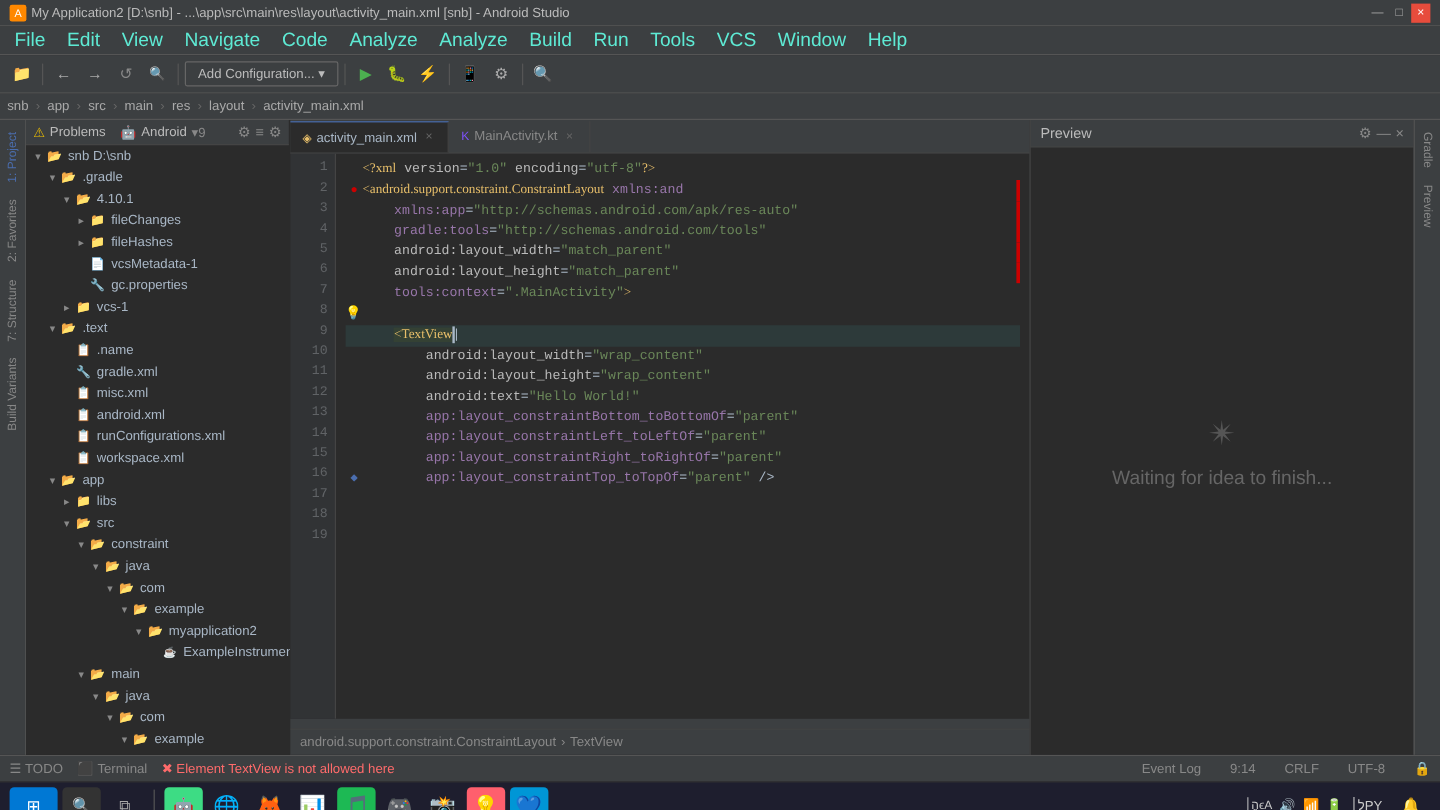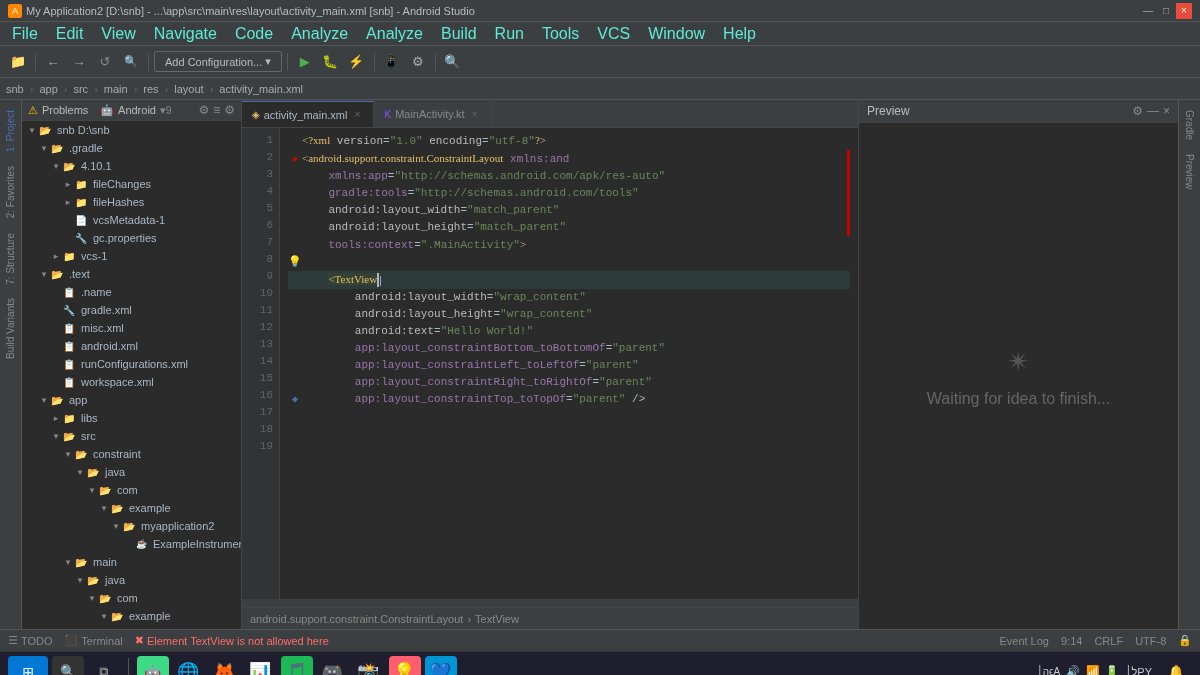--- a/index.html
+++ b/index.html
@@ -86,21 +86,21 @@
     .preview-spinner { color: #555; font-size: 24px; }
     .preview-text { color: #666; font-size: 16px; }
 
     
     .right-tabs { width: 22px; background: #3c3f41; border-left: 1px solid #555; display: flex; flex-direction: column; align-items: center; padding-top: 4px; gap: 2px; }
     .right-tab { writing-mode: vertical-rl; font-size: 10px; color: #888; padding: 6px 3px; cursor: pointer; white-space: nowrap; }
 
     
     .status-bar { background: #3c3f41; height: 22px; display: flex; align-items: center; justify-content: space-between; padding: 0 8px; border-top: 1px solid #555; font-size: 11px; color: #888; }
     .status-left { display: flex; align-items: center; gap: 12px; }
-    .status-right { display: flex; align-items: center; gap: 12px; }
+    .status-right { display: flex; align-items: center; gap: 24px; }
     .status-error { color: #ff6b6b; display: flex; align-items: center; gap: 3px; }
     .todo-btn { cursor: pointer; display: flex; align-items: center; gap: 3px; }
     .terminal-btn { cursor: pointer; display: flex; align-items: center; gap: 3px; }
 
     
     .taskbar { background: #1e1e2e; height: 40px; display: flex; align-items: center; justify-content: space-between; padding: 0 8px; border-top: 1px solid #333; }
     .taskbar-left { display: flex; align-items: center; gap: 4px; }
     .taskbar-right { display: flex; align-items: center; gap: 8px; }
     .taskbar-icon { width: 32px; height: 32px; border-radius: 4px; display: flex; align-items: center; justify-content: center; cursor: pointer; font-size: 18px; }
     .win-start { background: #0078d4; color: white; font-size: 14px; width: 40px; }

